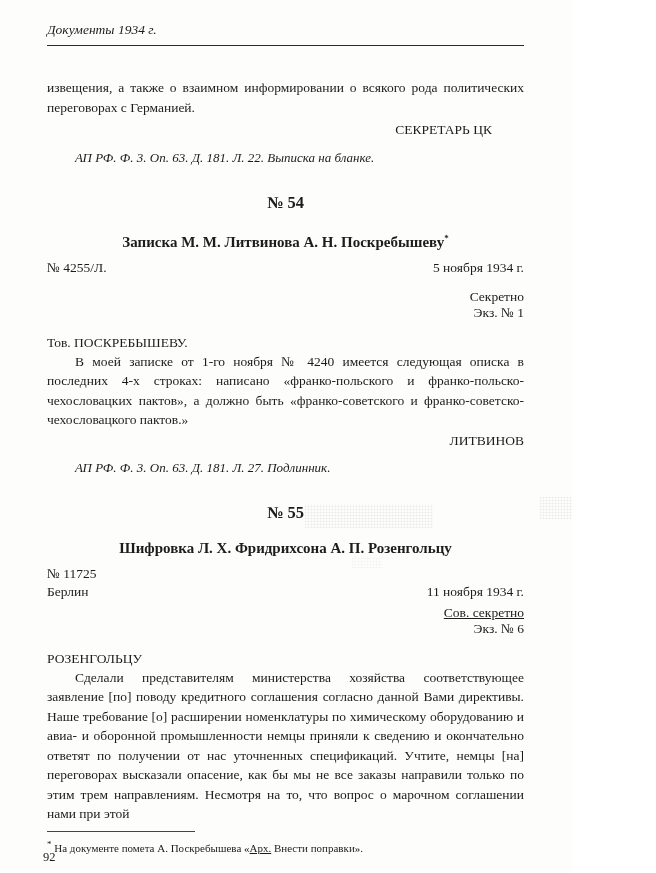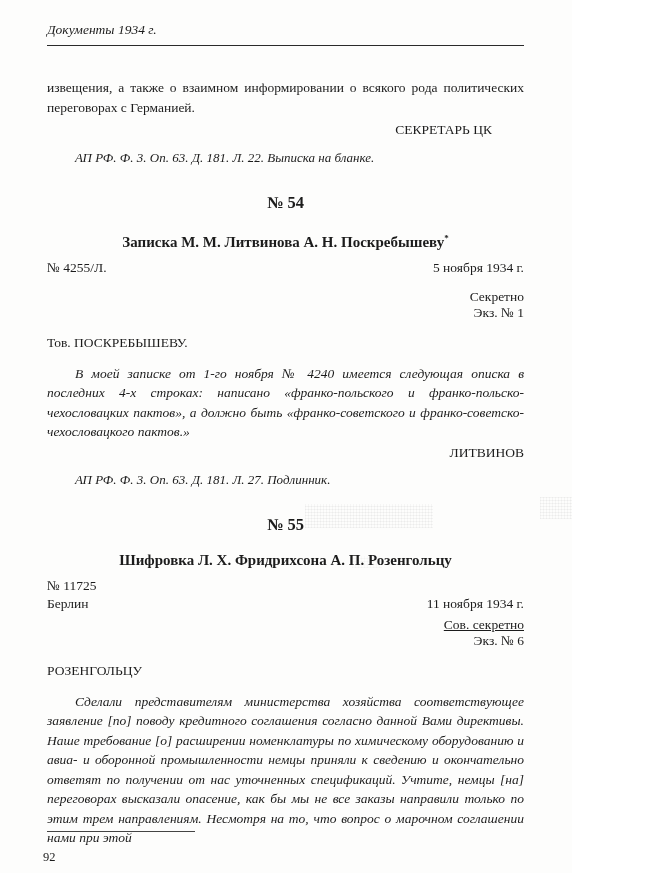--- a/index.html
+++ b/index.html
@@ -67,21 +67,21 @@
     font-size: 13.5px;
     line-height: 16.5px;
     margin-top: 12px;
   }
   .addressee {
     text-align: left;
     font-size: 13.5px;
     margin-top: 11px;
     line-height: 19px;
   }
-  .para { margin-top: 12px; font-style: italic; }
+  .para { margin-top: 0; }
   .signature { font-size: 13.5px; line-height: 19px; margin-top: 1px; }
   .u { text-decoration: underline; }
   .mt-lg { margin-top: 26px; }
   .footnote { position: absolute; left: 47px; right: 48px; top: 831px; }
   .fn-rule { width: 148px; border-top: 1px solid #444; margin-bottom: 5px; }
   .fn-text { font-size: 11px; line-height: 14px; }
   .page-number {
     position: absolute;
     left: 43px;
     top: 850px;
@@ -154,17 +154,18 @@
     <p class="body-text para indent">Сделали представителям министерства хозяйства соответствующее заявление [по] поводу кредитного соглашения согласно данной Вами директивы. Наше требование [о] расширении номенклатуры по химическому оборудованию и авиа- и оборонной промышленности немцы приняли к сведению и окончательно ответят по получении от нас уточненных спецификаций. Учтите, немцы [на] переговорах высказали опасение, как бы мы не все заказы направили только по этим трем направлениям. Несмотря на то, что вопрос о марочном соглашении нами при этой</p>
 
   </div>
 
   <div class="artifact a1"></div>
   <div class="artifact a2"></div>
   <div class="artifact a3"></div>
 
   <div class="footnote">
     <div class="fn-rule"></div>
+    <div class="fn-text"><sup class="fn-mark">*</sup><span> На документе помета А. Поскребышева «</span><span class="u">Арх.</span><span> Внести поправки».</span></div>
   </div>
 
   <div class="page-number">92</div>
 
 </div>
 
 </body></html>

